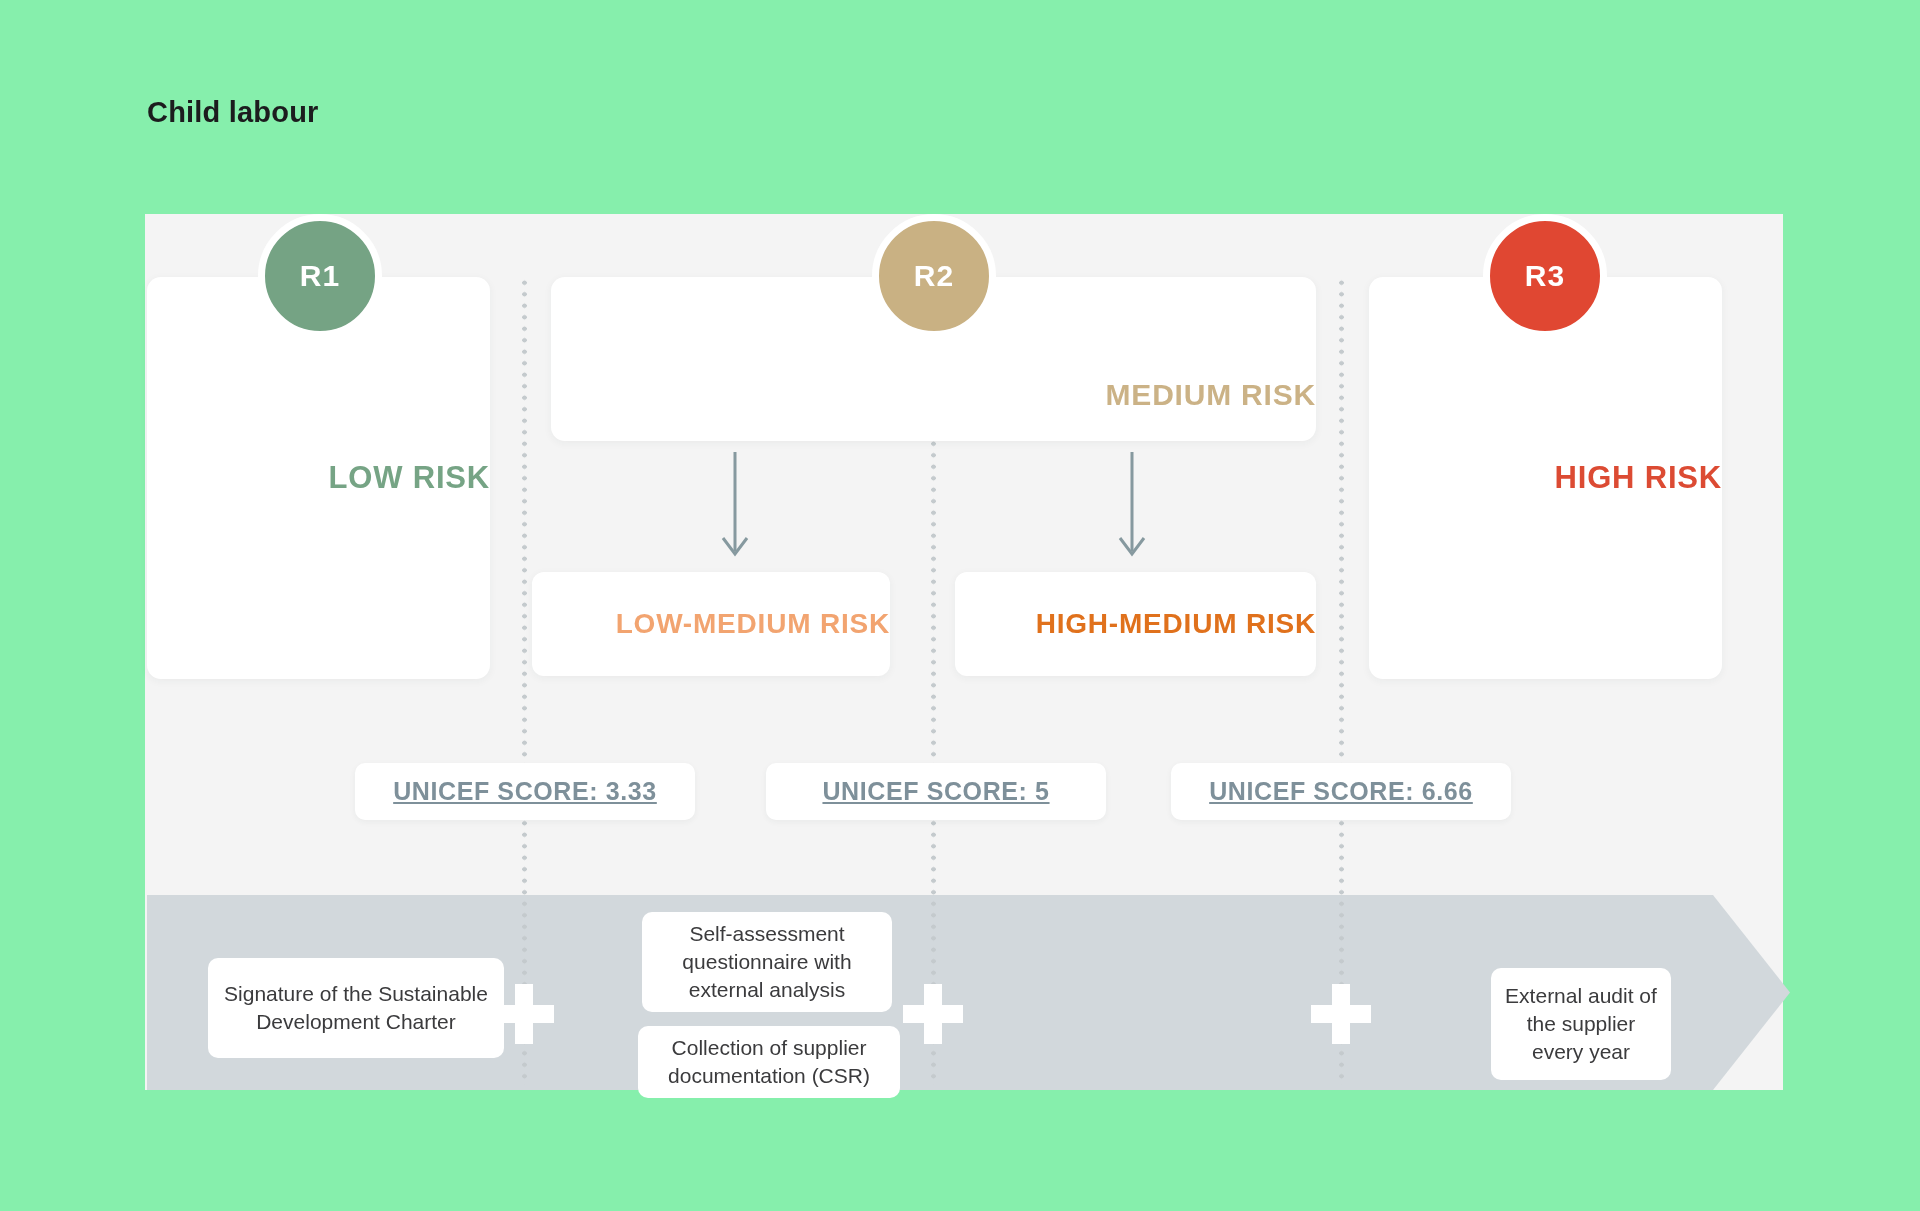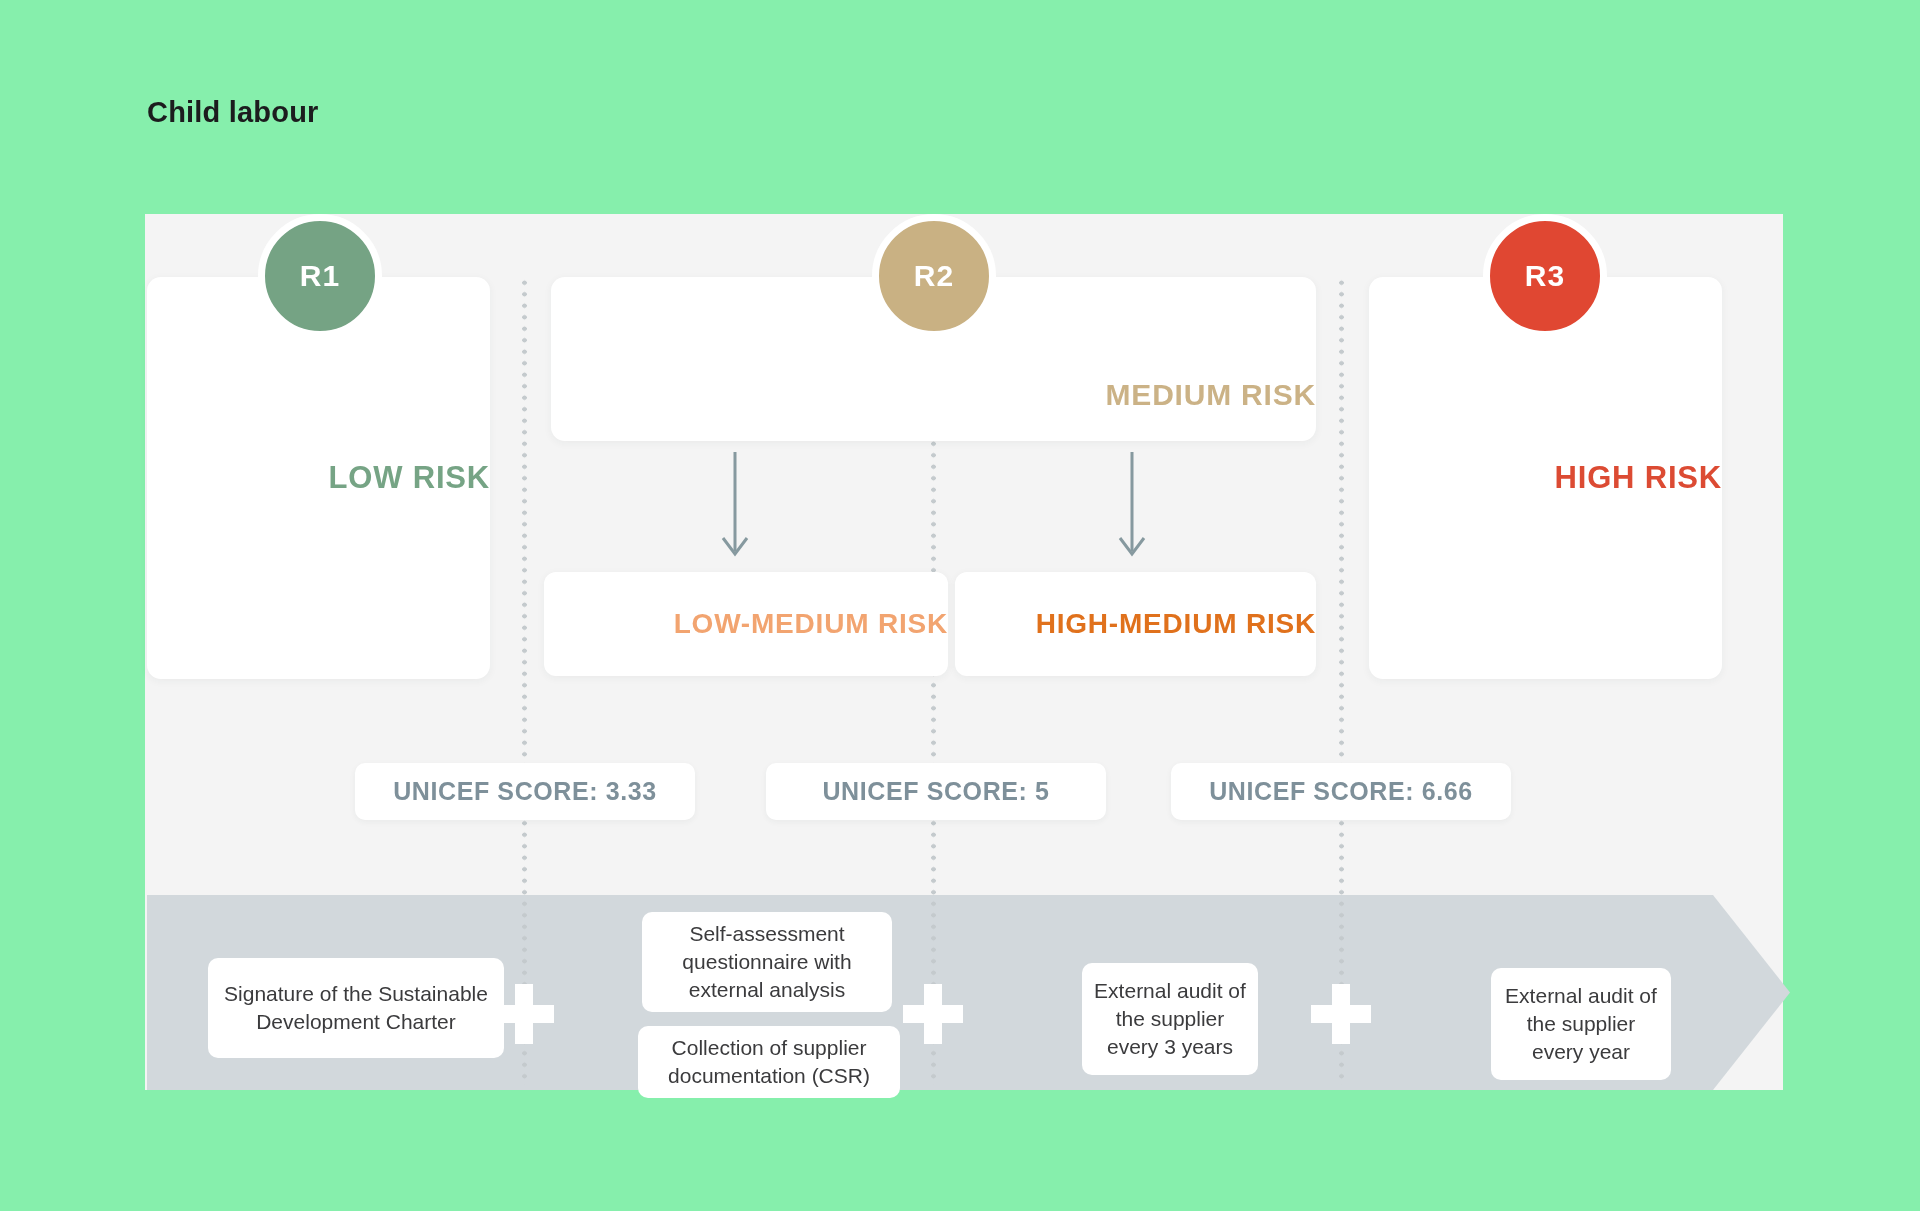--- a/index.html
+++ b/index.html
@@ -29,21 +29,21 @@
   .card{
     background:#FFFFFF;border-radius:14px;z-index:3;
     box-shadow:0 2px 8px rgba(40,50,60,.05);
     display:flex;align-items:center;justify-content:flex-end;text-align:center;
   }
   .card .risk-label{font-weight:700;letter-spacing:.8px;white-space:nowrap;}
   .card-low{left:147px;top:277px;width:343px;height:402px;}
   .card-low .risk-label{font-size:31px;color:#76A485;}
   .card-medium{left:551px;top:277px;width:765px;height:164px;padding-top:0;}
   .card-medium .risk-label{font-size:30px;color:#CBB286;margin-top:72px;}
-  .card-lowmed{left:544px;top:572px;width:404px;height:104px;border-radius:12px;}
+  .card-lowmed{left:532px;top:572px;width:358px;height:104px;border-radius:12px;}
   .card-lowmed .risk-label{font-size:28px;color:#F2A470;}
   .card-highmed{left:955px;top:572px;width:361px;height:104px;border-radius:12px;}
   .card-highmed .risk-label{font-size:28px;color:#E0711C;}
   .card-high{left:1369px;top:277px;width:353px;height:402px;}
   .card-high .risk-label{font-size:31px;color:#DC4B33;}
   
   .badge{
     width:110px;height:110px;border-radius:50%;border:7px solid #FFFFFF;z-index:4;
     display:flex;align-items:center;justify-content:center;
     color:#FFFFFF;font-size:30px;font-weight:700;letter-spacing:1px;
@@ -53,21 +53,21 @@
   .badge.b3{left:1483px;top:214px;background:#E04732;}
   
   .arrow{z-index:2;width:30px;height:110px;}
   .arrow.a1{left:720px;top:450px;}
   .arrow.a2{left:1117px;top:450px;}
   
   .score{
     top:763px;width:340px;height:57px;background:#FFFFFF;border-radius:10px;z-index:3;
     box-shadow:0 2px 6px rgba(40,50,60,.05);
     display:flex;align-items:center;justify-content:center;
-    font-size:25px;font-weight:700;color:#7E909A;letter-spacing:.6px;white-space:nowrap;
+    font-size:25px;font-weight:700;color:#7E909A;letter-spacing:.6px;white-space:nowrap;text-decoration:underline;
   }
   .score.s1{left:355px;}
   .score.s2{left:766px;}
   .score.s3{left:1171px;}
   
   .band{
     left:147px;top:895px;width:1643px;height:195px;background:#D2D8DC;z-index:1;
     clip-path:polygon(0 0,1566px 0,1643px 97.5px,1566px 195px,0 195px);
   }
   
@@ -156,23 +156,20 @@
 
   <div class="abs step p1">
     <span>Signature of the Sustainable Development Charter</span>
   </div>
   <div class="abs step p2a">
     <span>Self-assessment questionnaire with external analysis</span>
   </div>
   <div class="abs step p2b">
     <span>Collection of supplier documentation (CSR)</span>
   </div>
-  <div class="abs step p3">
-    <span>External audit of the supplier every 3 years</span>
-  </div>
   <div class="abs step p4">
     <span>External audit of the supplier every year</span>
   </div>
 
   <div class="abs plus x1">
     <div class="vbar"></div>
     <div class="hbar"></div>
   </div>
   <div class="abs plus x2">
     <div class="vbar"></div>

